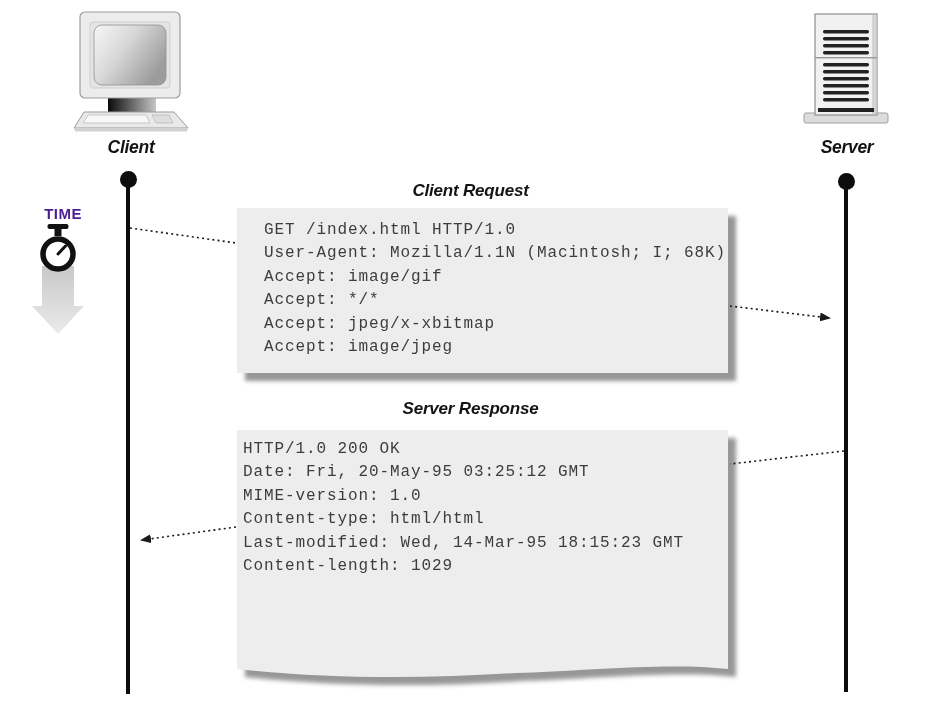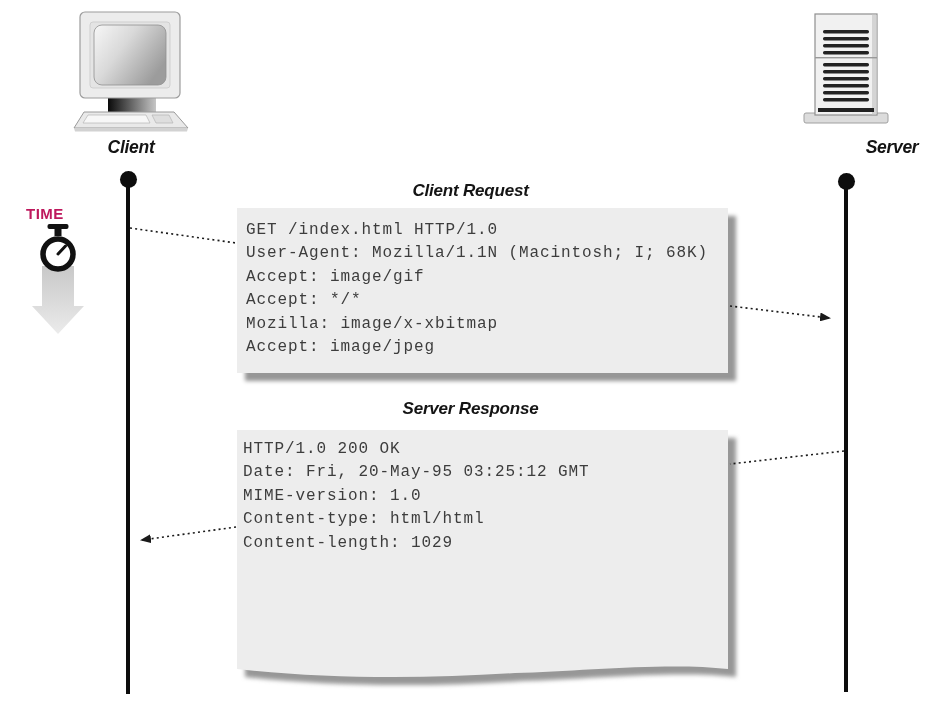--- a/index.html
+++ b/index.html
@@ -15,28 +15,28 @@
 
   
   .node-label {
     position: absolute;
     font: bold italic 17.5px "Liberation Sans", sans-serif;
     letter-spacing: -0.3px;
     color: #141414;
     text-align: center;
   }
   .client-label { left: 72px; top: 137px; width: 118px; }
-  .server-label { left: 844px; top: 137px; width: 96px; }
+  .server-label { left: 799px; top: 137px; width: 96px; }
 
   
   .time-label {
-    position: absolute; left: 26px; top: 205px; width: 64px;
+    position: absolute; left: 18px; top: 205px; width: 64px;
     font: bold 15px "Liberation Sans", sans-serif;
     letter-spacing: 0.5px;
-    color: #be185d; text-align: left;
+    color: #4c1d95; text-align: right;
   }
 
   
   .timeline { position: absolute; width: 4px; background: #0d0d0d; }
   .timeline-client { left: 126px; top: 178px; height: 516px; }
   .timeline-server { left: 844px; top: 180px; height: 512px; }
   .timeline-dot {
     position: absolute; width: 17px; height: 17px;
     background: #0d0d0d; border-radius: 50%;
   }
@@ -53,21 +53,21 @@
   }
   .request-title  { top: 181px; }
   .response-title { top: 399px; }
 
   .request-box {
     position: absolute; left: 237px; top: 208px;
     width: 491px; height: 165px;
     background: #ededed;
     box-shadow: 8px 8px 4px #979797;
   }
-  .request-text { padding: 13px 0 0 9px; }
+  .request-text { padding: 13px 0 0 27px; }
 
   .response-text {
     position: absolute; left: 222px; top: 430px; width: 491px;
     padding: 10px 0 0 21px;
   }
 
   .mono-line {
     height: 23.4px;
     font-family: "Liberation Mono", monospace;
     font-size: 16px;
@@ -145,40 +145,41 @@
     <line x1="22" y1="30" x2="29.5" y2="22" stroke="#111111" stroke-width="3" stroke-linecap="round"></line>
   </svg>
 
   <div class="box-title request-title">Client Request</div>
   <div class="request-box">
     <div class="request-text">
       <div class="mono-line">GET /index.html HTTP/1.0</div>
       <div class="mono-line">User-Agent: Mozilla/1.1N (Macintosh; I; 68K)</div>
       <div class="mono-line">Accept: image/gif</div>
       <div class="mono-line">Accept: */*</div>
-      <div class="mono-line">Mozilla: image/x-xbitmap</div>
+      <div class="mono-line">Accept: jpeg/x-xbitmap</div>
       <div class="mono-line">Accept: image/jpeg</div>
     </div>
   </div>
 
   <div class="box-title response-title">Server Response</div>
   <svg class="abs" style="left:230px; top:428px;" width="516" height="268" viewBox="0 0 516 268">
     <defs>
       <filter id="soft" x="-10%" y="-10%" width="130%" height="130%">
         <feGaussianBlur stdDeviation="2"></feGaussianBlur>
       </filter>
     </defs>
     <path d="M15,10 H506 V249 C 448,242 358,251 293,253 C 203,259 103,259 15,249 Z" fill="#979797" filter="url(#soft)"></path>
     <path d="M7,2 H498 V241 C 440,234 350,243 285,245 C 195,251 95,251 7,241 Z" fill="#ededed"></path>
   </svg>
   <div class="response-text">
     <div class="mono-line">HTTP/1.0 200 OK</div>
     <div class="mono-line">Date: Fri, 20-May-95 03:25:12 GMT</div>
     <div class="mono-line">MIME-version: 1.0</div>
     <div class="mono-line">Content-type: html/html</div>
+    <div class="mono-line">Last-modified: Wed, 14-Mar-95 18:15:23 GMT</div>
     <div class="mono-line">Content-length: 1029</div>
     <div class="mono-line"></div>
   </div>
 
   <div class="timeline timeline-client"></div>
   <div class="timeline timeline-server"></div>
   <div class="timeline-dot dot-client"></div>
   <div class="timeline-dot dot-server"></div>
 
   <svg class="abs" style="left:0; top:0; pointer-events:none;" width="952" height="718" viewBox="0 0 952 718">

